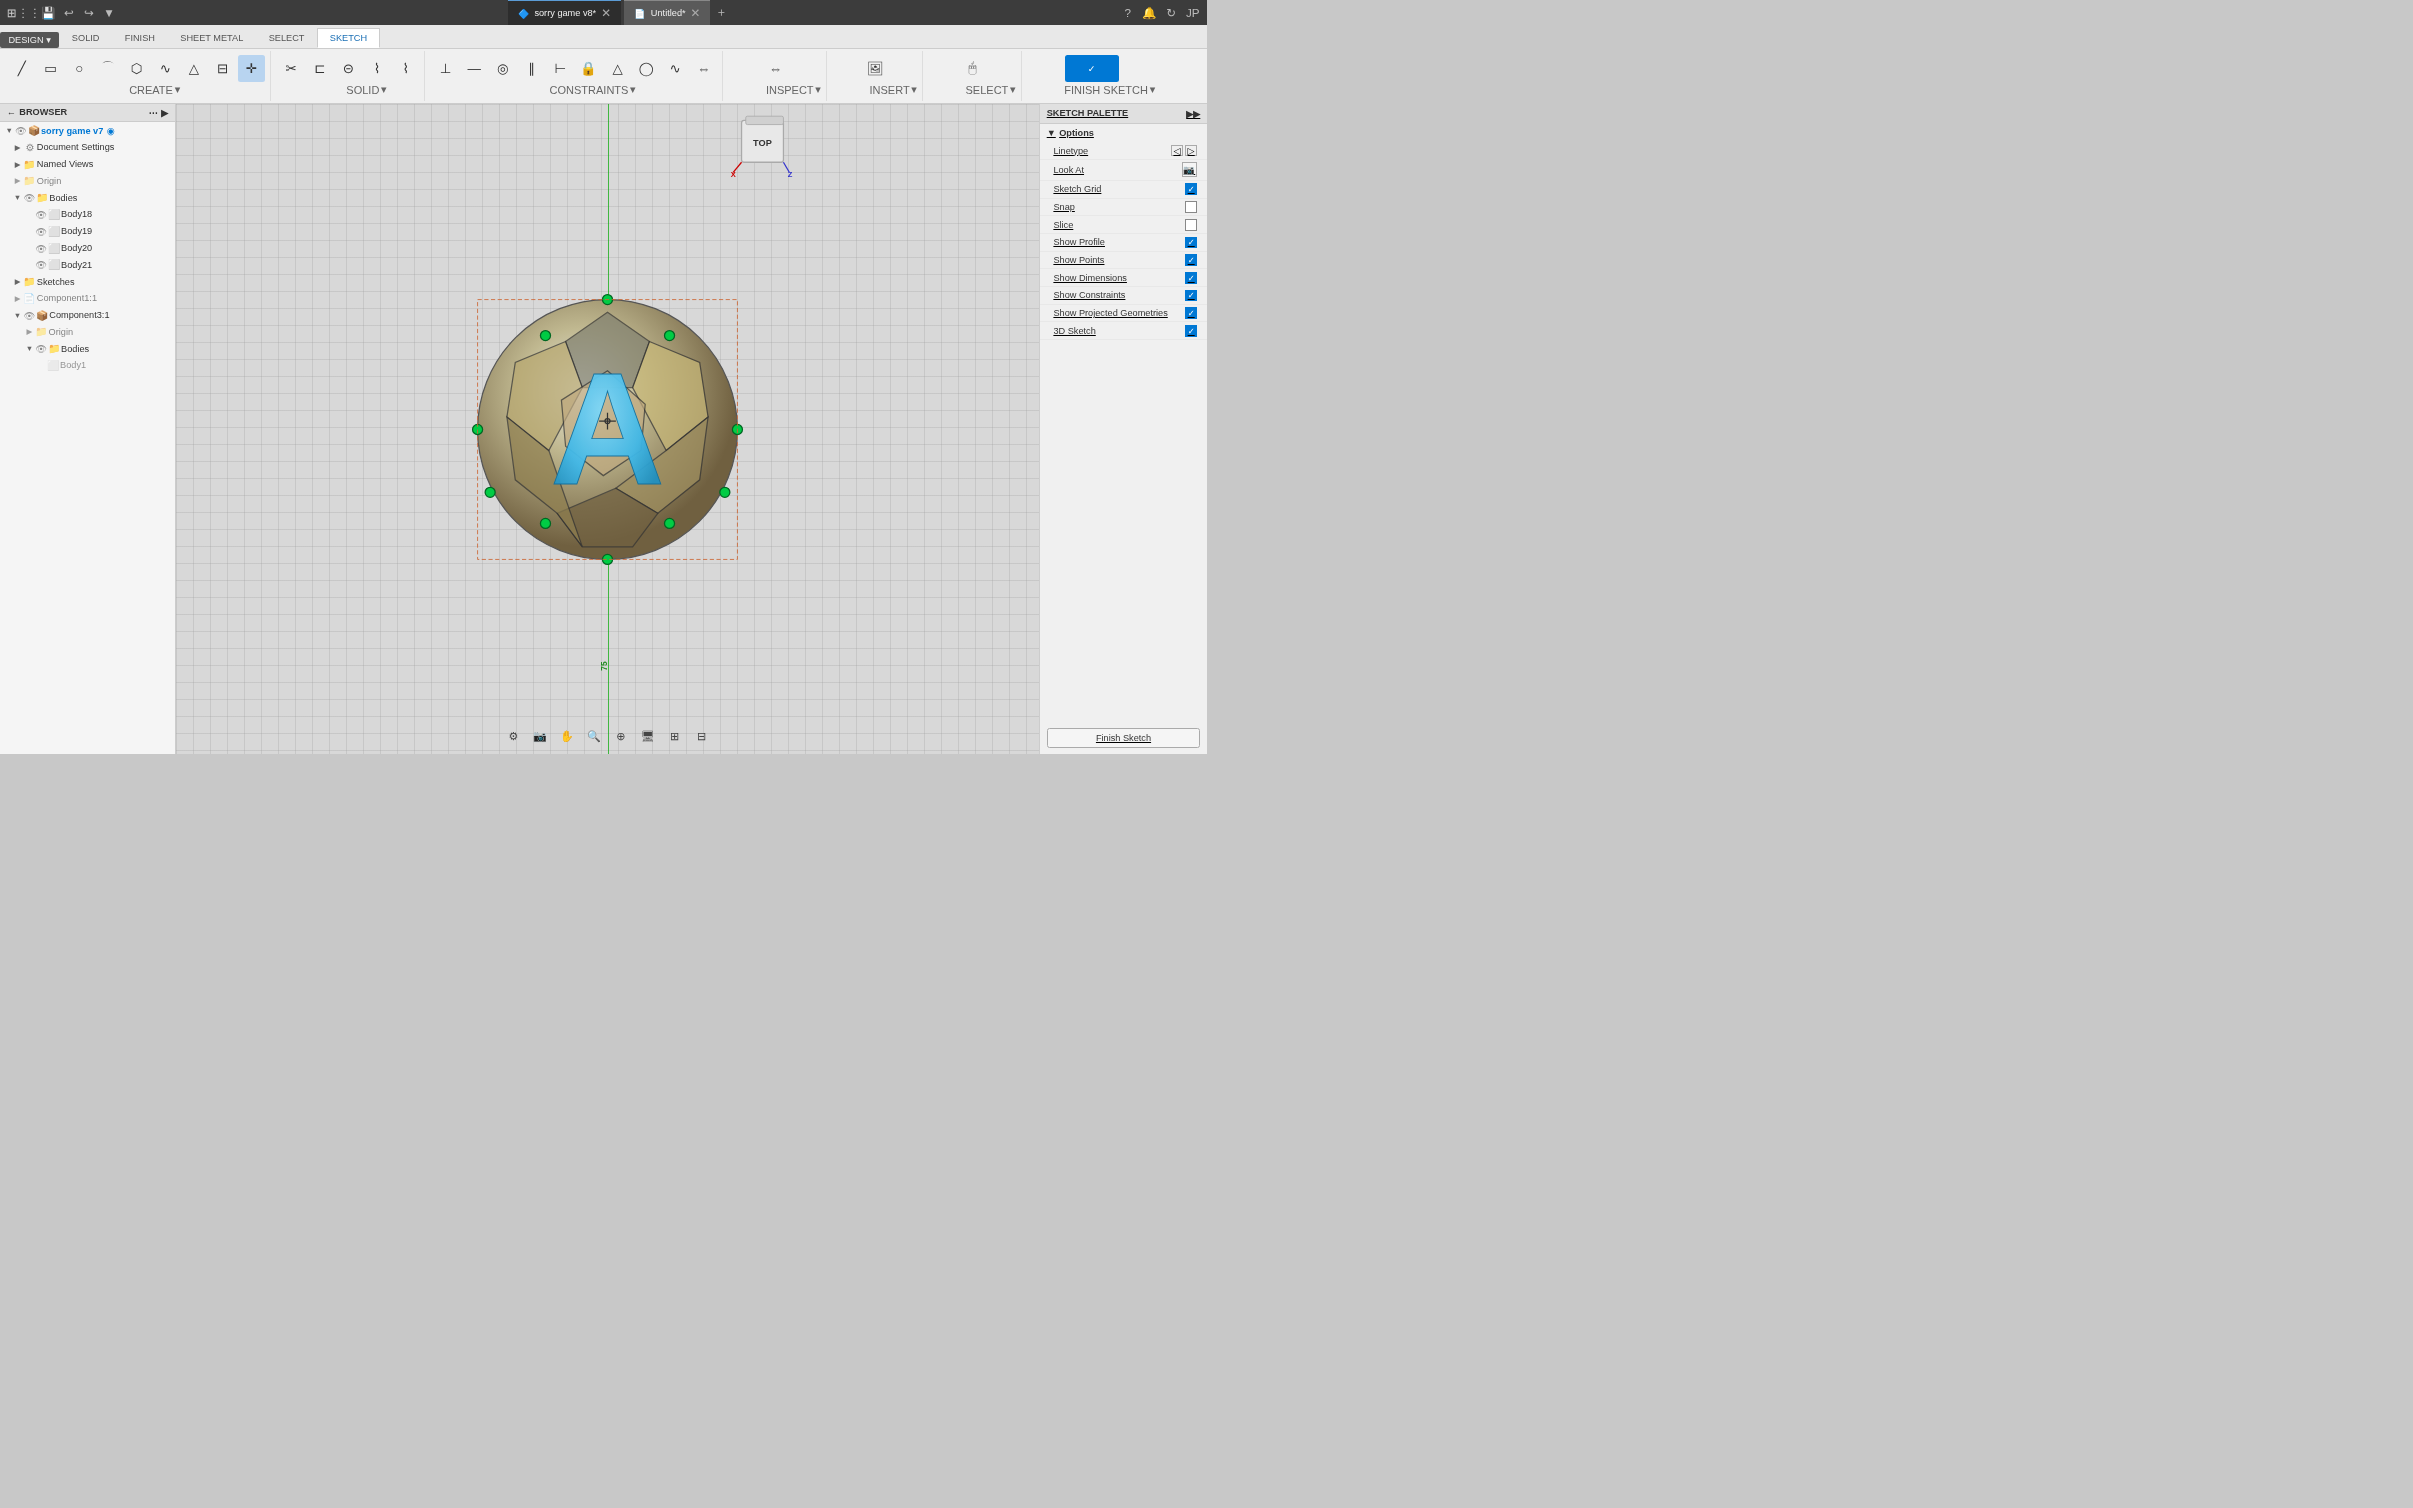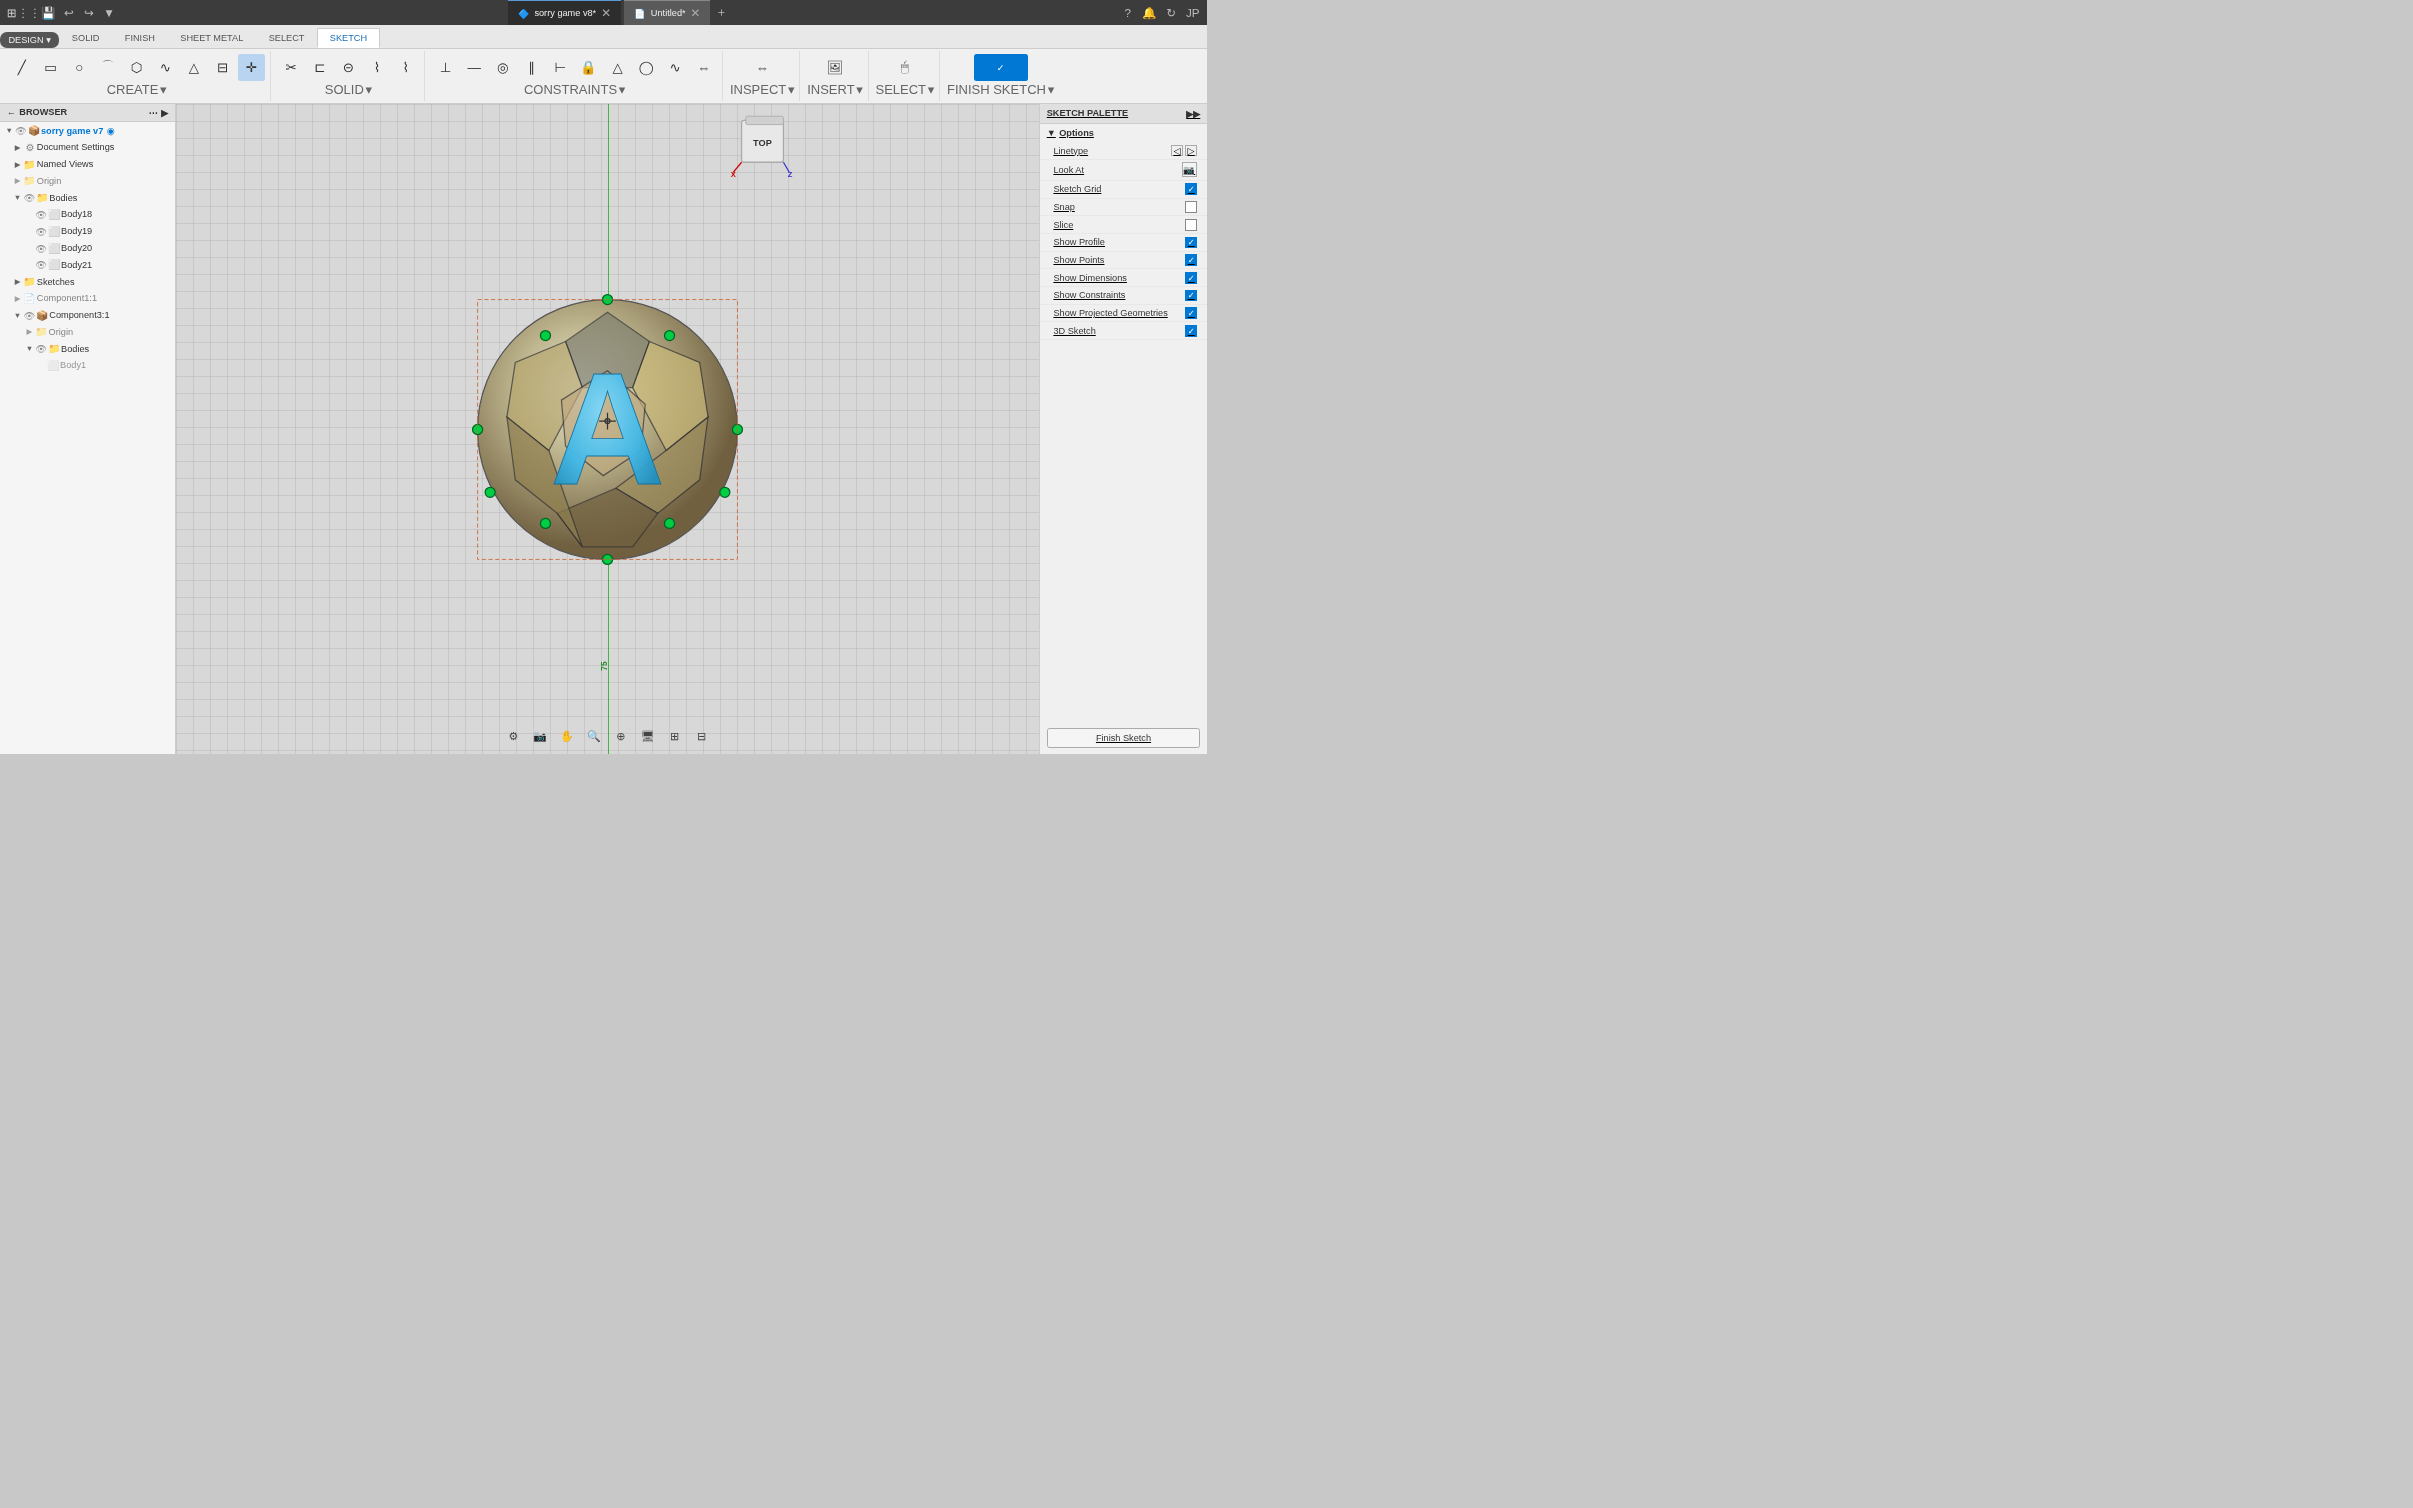--- a/index.html
+++ b/index.html
@@ -73,26 +73,27 @@
     .toolbar-group {
       display: flex;
       flex-direction: column;
       align-items: center;
       border-right: 0.8px solid #ddd;
       padding: 1.7px 5px;
       height: 50px;
       justify-content: center;
     }
     .toolbar-group-label {
-      font-size: 13px;
+      font-size: 11px;
       color: #666;
       margin-top: 1.7px;
       display: flex;
       align-items: center;
       gap: 1.7px;
+      margin-left: 36px;
     }
     .toolbar-buttons { display: flex; gap: 1.7px; align-items: center; }
     .tool-btn {
       width: 27px; height: 27px;
       display: flex; align-items: center; justify-content: center;
       cursor: pointer;
       border-radius: 2.5px;
       font-size: 13.4px;
       color: #333;
     }
@@ -266,21 +267,21 @@
       border-radius: 2.5px;
       color: #444;
     }
 
     .navbar-logo { font-size: 11.7px; color: #ccc; }
     .design-btn {
       background: #555;
       color: #eee;
       border: none;
       padding: 2.5px 8.4px;
-      border-radius: 7px;
+      border-radius: 2px;
       font-size: 9.2px;
       cursor: pointer;
       display: flex;
       align-items: center;
       gap: 3.4px;
     }
 
     .palette-linetype-icons { display: flex; gap: 2.5px; align-items: center; }
 
     .indent-1 { padding-left: 11.7px; }

